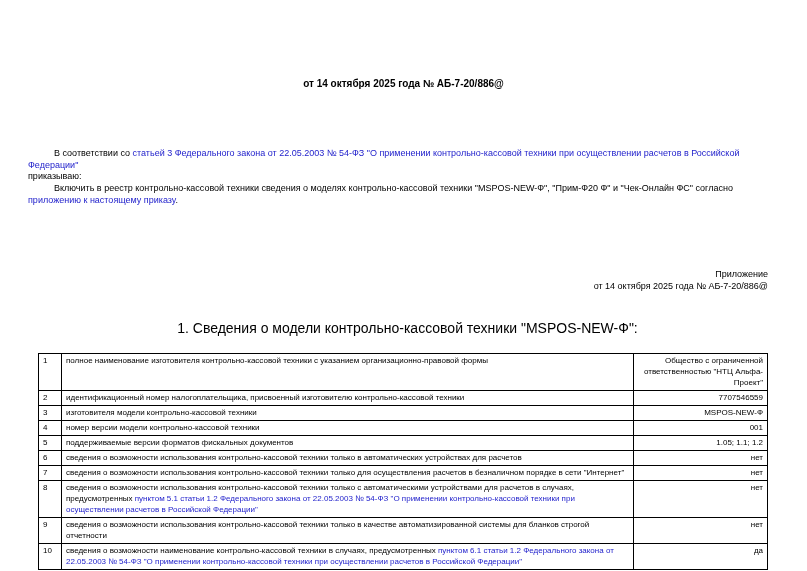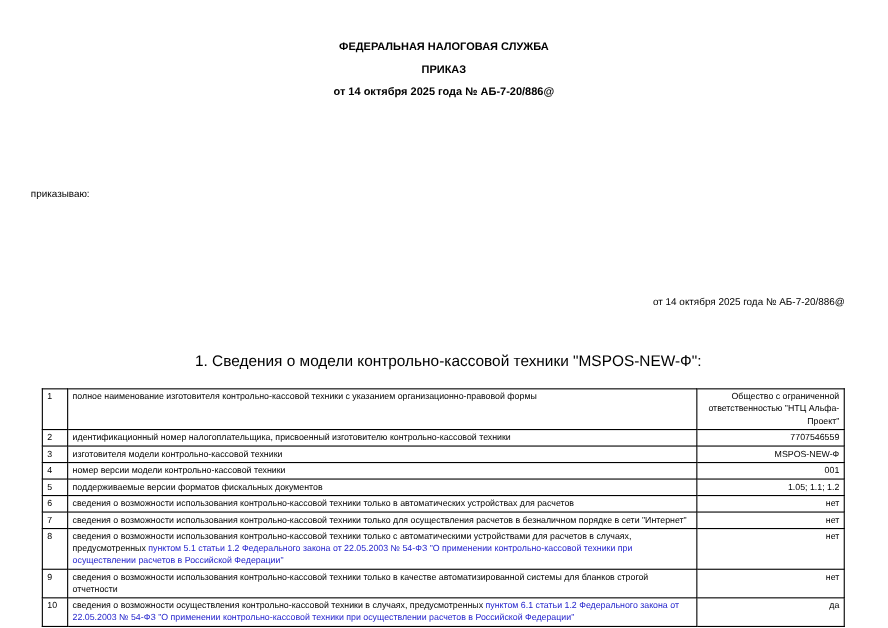--- a/index.html
+++ b/index.html
@@ -46,31 +46,32 @@
     padding:1px 4px 2px 4px;
   }
   td.num{width:14px;}
   td.value{width:125px;text-align:right;}
 </style>
 </head>
 <body>
 
 <div class="page">
 
-  <div class="center-line" style="top:37px">ФЕДЕРАЛЬНАЯ НАЛОГОВАЯ СЛУЖБА</div>
-  <div class="center-line" style="top:58px">ПРИКАЗ</div>
   <div class="center-line" style="top:78px">от 14 октября 2025 года № АБ-7-20/886@</div>
 
 
+  <div class="para" style="top:147px"><span>В соответствии со </span><span class="link">статьей 3 Федерального закона от 22.05.2003 № 54-ФЗ "О применении контрольно-кассовой техники при осуществлении расчетов в Российской Федерации"</span></div>
 
   <div class="para no-indent" style="top:170px">приказываю:</div>
 
+  <div class="para" style="top:182px"><span>Включить в реестр контрольно-кассовой техники сведения о моделях контрольно-кассовой техники "MSPOS-NEW-Ф", "Прим-Ф20 Ф" и "Чек-Онлайн ФС" согласно </span><span class="link">приложению к настоящему приказу</span><span>.</span></div>
 
 
   <div class="right-block" style="top:269px">
+    <div>Приложение</div>
     <div>от 14 октября 2025 года № АБ-7-20/886@</div>
   </div>
 
   <div class="section-heading" style="top:320px">1. Сведения о модели контрольно-кассовой техники "MSPOS-NEW-Ф":</div>
 
   <table class="kkt">
     <tbody>
         <tr>
           <td class="num">1</td>
           <td class="desc"><span>полное наименование изготовителя контрольно-кассовой техники с указанием организационно-правовой формы</span></td>
@@ -111,19 +112,19 @@
           <td class="desc"><span>сведения о возможности использования контрольно-кассовой техники только с автоматическими устройствами для расчетов в случаях, предусмотренных </span><span class="link">пунктом 5.1 статьи 1.2 Федерального закона от 22.05.2003 № 54-ФЗ "О применении контрольно-кассовой техники при осуществлении расчетов в Российской Федерации"</span></td>
           <td class="value">нет</td>
         </tr>
         <tr>
           <td class="num">9</td>
           <td class="desc"><span>сведения о возможности использования контрольно-кассовой техники только в качестве автоматизированной системы для бланков строгой отчетности</span></td>
           <td class="value">нет</td>
         </tr>
         <tr>
           <td class="num">10</td>
-          <td class="desc"><span>сведения о возможности осуществления контрольно-кассовой техники в случаях, предусмотренных </span><span class="link">пунктом 6.1 статьи 1.2 Федерального закона от 22.05.2003 № 54-ФЗ "О применении контрольно-кассовой техники при осуществлении расчетов в Российской Федерации"</span></td>
+          <td class="desc"><span>сведения о возможности наименование контрольно-кассовой техники в случаях, предусмотренных </span><span class="link">пунктом 6.1 статьи 1.2 Федерального закона от 22.05.2003 № 54-ФЗ "О применении контрольно-кассовой техники при осуществлении расчетов в Российской Федерации"</span></td>
           <td class="value">да</td>
         </tr>
       </tbody>
   </table>
 
 </div>
 
 </body></html>

